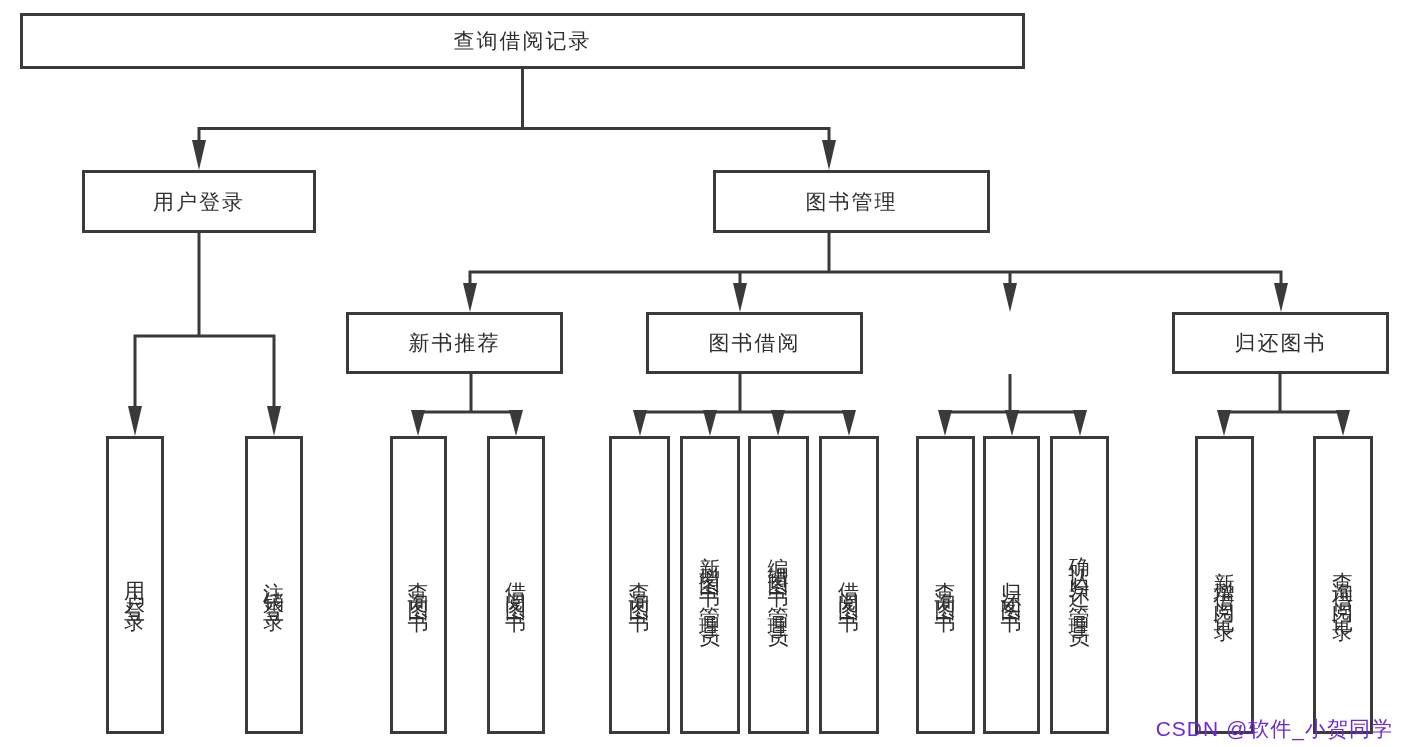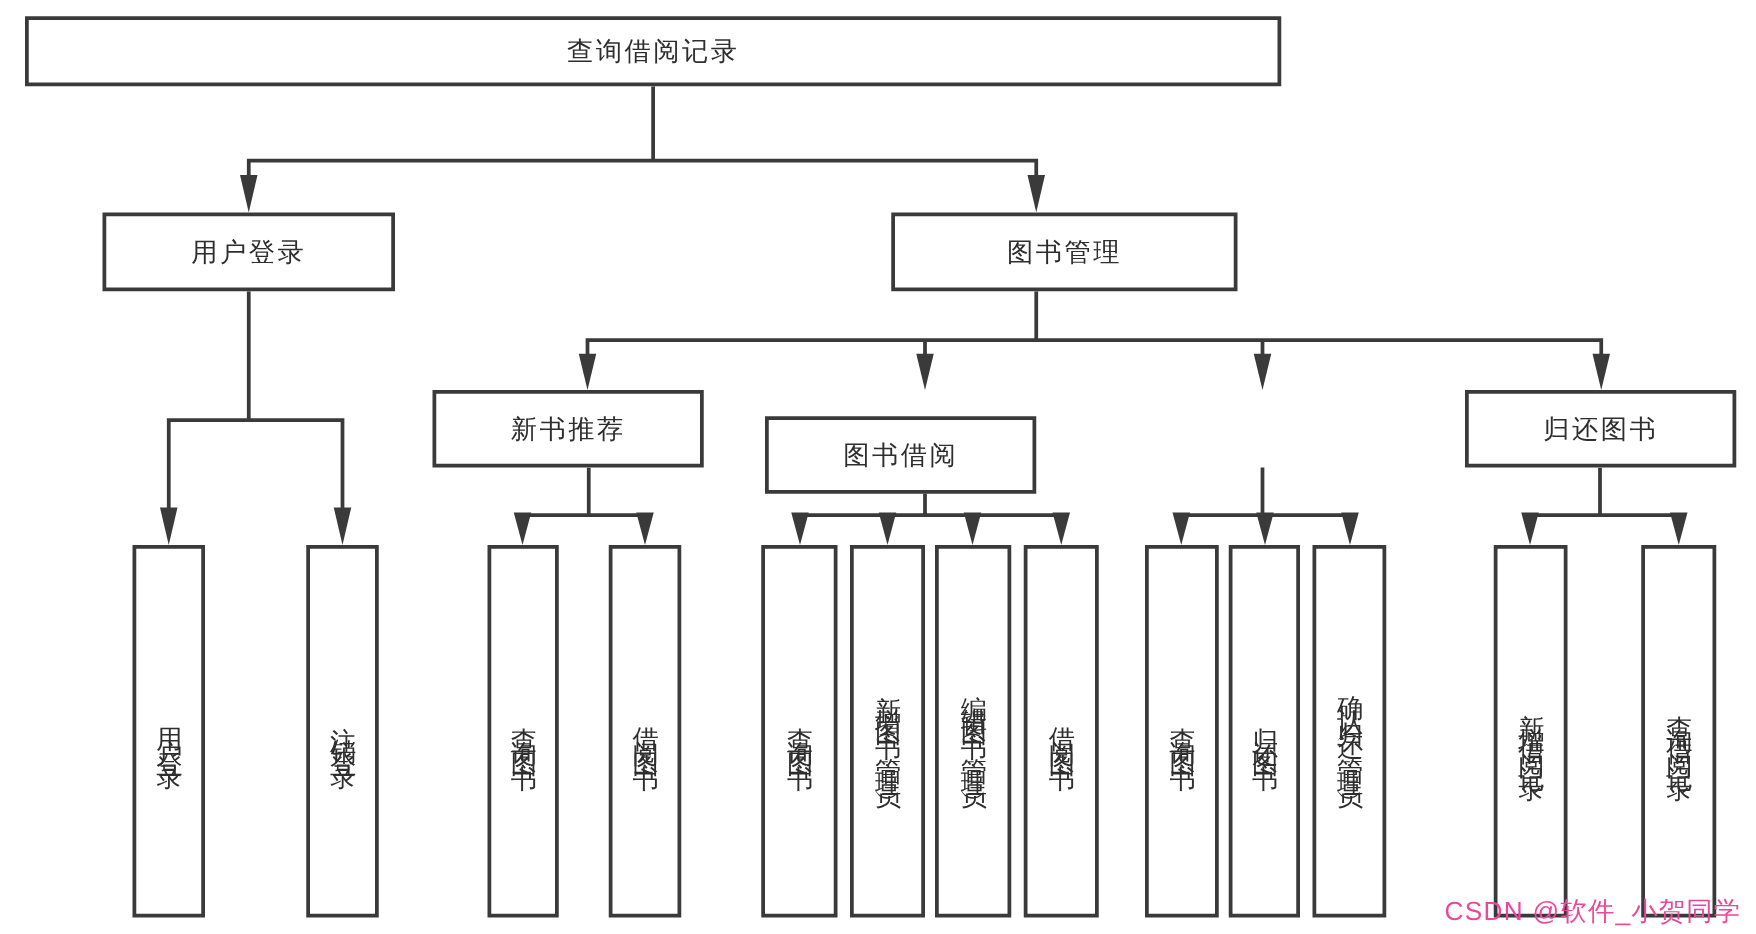--- a/index.html
+++ b/index.html
@@ -18,21 +18,21 @@
   }
   
   .n-root{left:20px;top:13px;width:1005px;height:56px;}
   
   .n-l2{top:170px;height:63px;}
   .n-login{left:82px;width:234px;}
   .n-mgmt{left:713px;width:277px;}
   
   .n-l3{top:312px;height:62px;width:217px;}
   .n-newbook{left:346px;text-align:right;}
-  .n-borrow{left:612px;margin-top:21px;}
+  .n-borrow{left:646px;}
   .n-current{left:902px;}
   .n-records{left:1172px;}
   
   .leaf{top:436px;height:298px;}
   .vtext{
     writing-mode:vertical-rl;text-orientation:mixed;
     letter-spacing:10px;font-size:21px;line-height:1;
     white-space:nowrap;
   }
   .lf1{left:106px;width:58px;}
@@ -43,21 +43,21 @@
   .lf6{left:680px;width:60px;}
   .lf7{left:748px;width:61px;}
   .lf8{left:819px;width:60px;}
   .lf9{left:916px;width:59px;}
   .lf10{left:983px;width:57px;}
   .lf11{left:1050px;width:59px;}
   .lf12{left:1195px;width:59px;}
   .lf13{left:1313px;width:60px;}
   .watermark{
     position:absolute;right:12px;bottom:4px;
-    font-size:21px;color:#ec4899;letter-spacing:1px;
+    font-size:21px;color:#6d28d9;letter-spacing:1px;
   }
 </style>
 </head>
 <body>
 
 <div class="stage">
 
   <svg class="wires" width="1405" height="747" viewBox="0 0 1405 747">
     <g stroke="#3a3a3a" stroke-width="3" fill="none">
 

